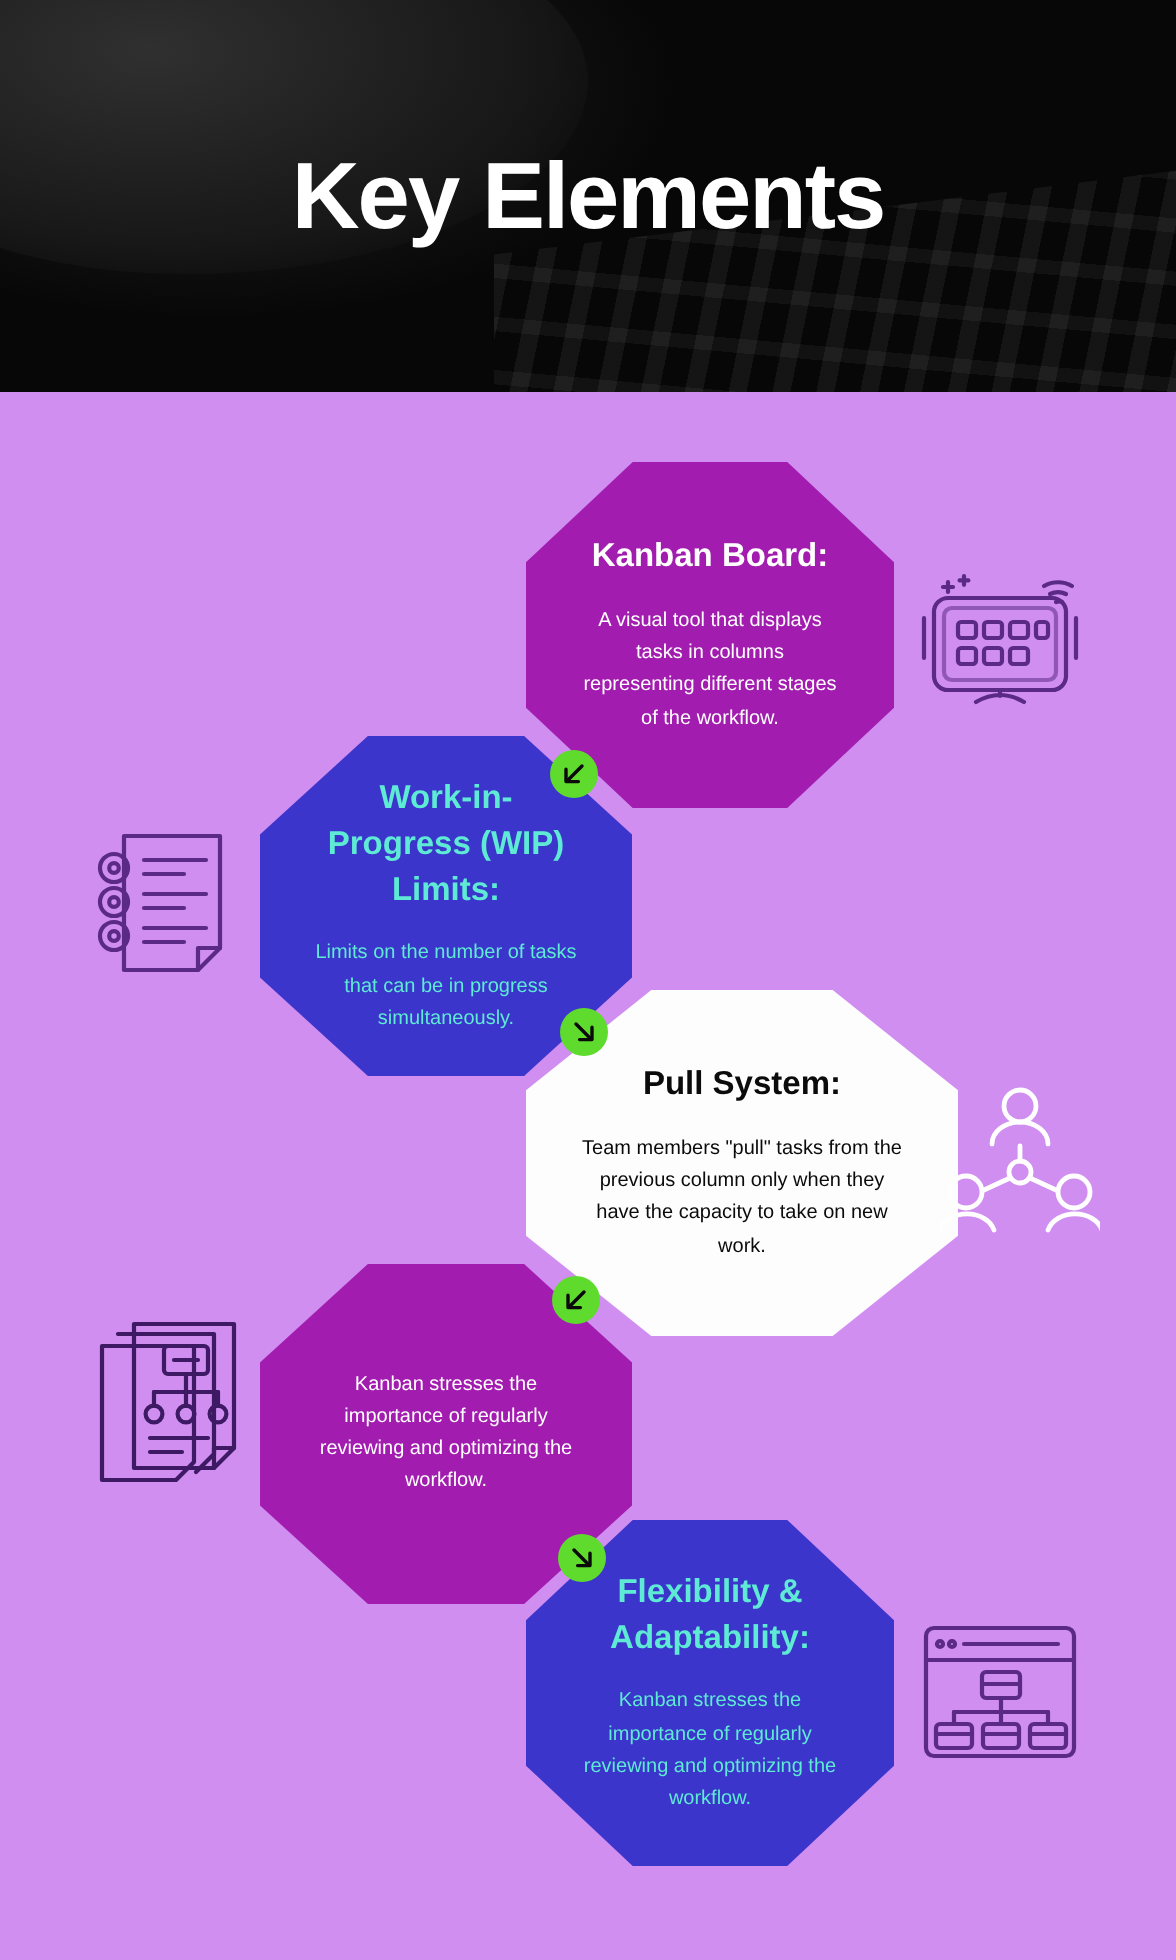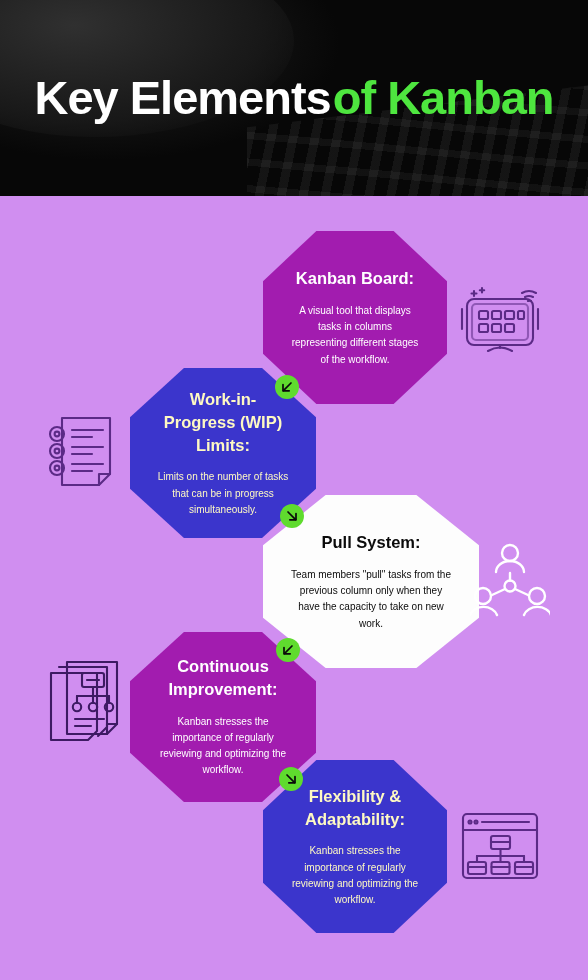--- a/index.html
+++ b/index.html
@@ -88,21 +88,21 @@
     font-weight:bold;
     line-height:1.38;
     margin-bottom:13px;
   }
   .oct-body {
     font-size:10px;
     font-weight:normal;
     line-height:1.62;
   }
   .oct-black .oct-heading, .oct-black .oct-body { color:#ffffff; }
-  .oct-blue  .oct-heading, .oct-blue  .oct-body { color:#fef9c3; }
+  .oct-blue  .oct-heading, .oct-blue  .oct-body { color:#5eead4; }
   .oct-white .oct-heading, .oct-white .oct-body { color:#0b0b0b; }
 
   
   #card-0 { left:263px; top:231px;  width:184px; height:173px; }
   #card-1 { left:130px; top:368px;  width:186px; height:170px; }
   #card-2 { left:263px; top:495px;  width:216px; height:173px; }
   #card-3 { left:130px; top:632px;  width:186px; height:170px; }
   #card-4 { left:263px; top:760px;  width:184px; height:173px; }
 
   
@@ -128,41 +128,39 @@
   #icon-flowdoc   { left:46px;  top:659px; }
   #icon-sitemap   { left:455px; top:806px; }
 </style>
 </head>
 <body>
 
 <div class="header">
   <div class="header-photo"></div>
   <div class="header-title-wrap">
     <div class="title-line1">Key Elements</div>
-    <div class="title-line2">of Kanban</div>
   </div>
 </div>
 
 <div class="octagon oct-black" id="card-0">
   <div class="oct-heading">Kanban Board:</div>
   <div class="oct-body">A visual tool that displays tasks in columns representing different stages of the workflow.</div>
 </div>
 
 <div class="octagon oct-blue" id="card-1">
   <div class="oct-heading">Work-in-Progress (WIP) Limits:</div>
   <div class="oct-body">Limits on the number of tasks that can be in progress simultaneously.</div>
 </div>
 
 <div class="octagon oct-white" id="card-2">
   <div class="oct-heading">Pull System:</div>
   <div class="oct-body">Team members "pull" tasks from the previous column only when they have the capacity to take on new work.</div>
 </div>
 
 <div class="octagon oct-black" id="card-3">
-  <div class="oct-heading">Continuous Improvement:</div>
   <div class="oct-body">Kanban stresses the importance of regularly reviewing and optimizing the workflow.</div>
 </div>
 
 <div class="octagon oct-blue" id="card-4">
   <div class="oct-heading">Flexibility &amp; Adaptability:</div>
   <div class="oct-body">Kanban stresses the importance of regularly reviewing and optimizing the workflow.</div>
 </div>
 
 <div class="arrow-badge" id="badge-0">
   <svg width="14" height="14" viewBox="0 0 14 14">

